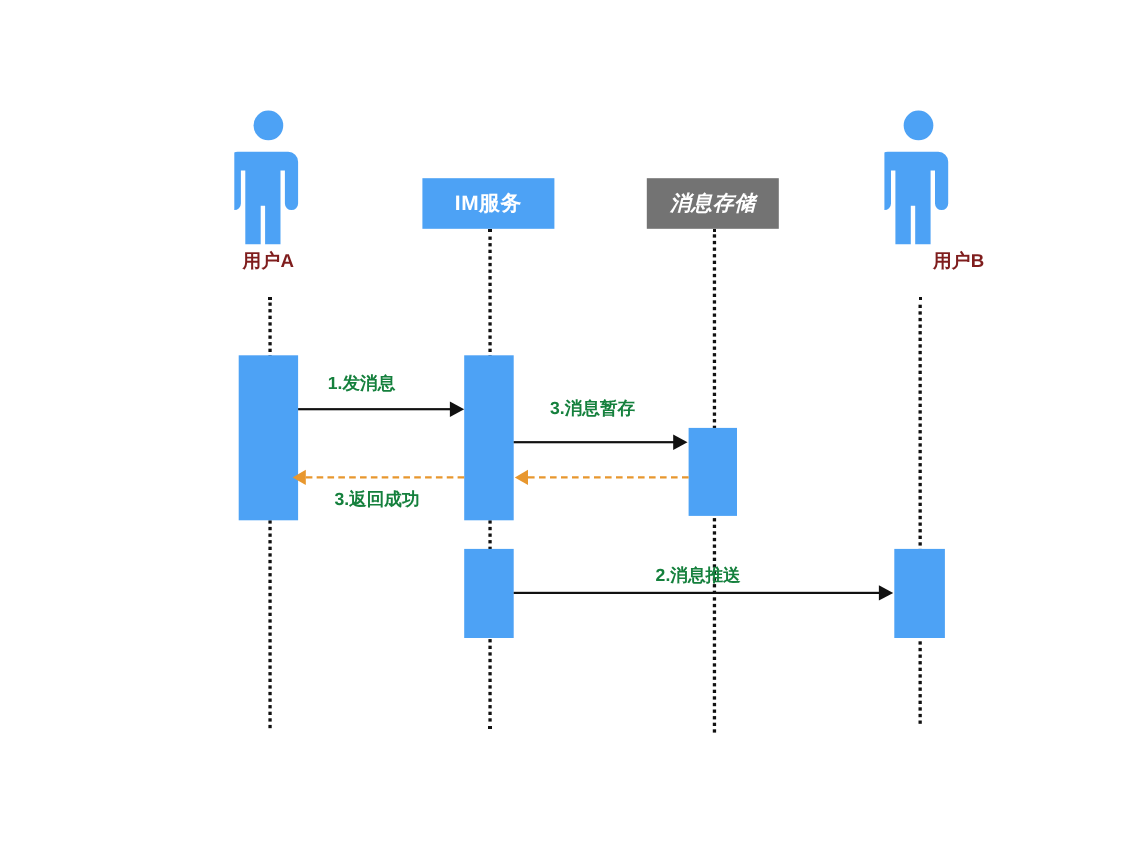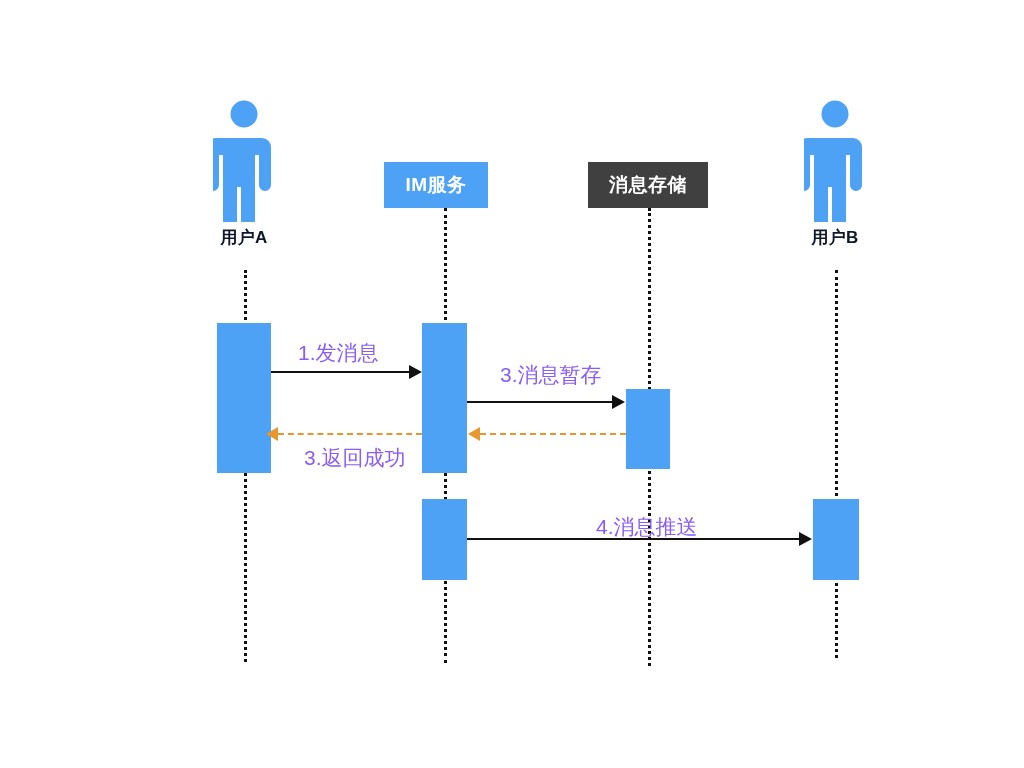--- a/index.html
+++ b/index.html
@@ -36,21 +36,21 @@
   }
   .actor-glyph {
     display: block;
     margin: 0 auto;
   }
   .actor-label {
     display: block;
     margin-top: 4px;
     font-size: 17px;
     font-weight: bold;
-    color: #0f172a;
+    color: #7f1d1d;
     letter-spacing: 0.2px;
     white-space: nowrap;
   }
   .service-box {
     position: absolute;
     display: flex;
     align-items: center;
     justify-content: center;
     color: #ffffff;
     font-size: 19px;
@@ -65,23 +65,23 @@
     border-left-width: 3px;
     border-left-style: dotted;
     border-left-color: #111111;
   }
   .activation {
     position: absolute;
   }
   
   .msg-label {
     position: absolute;
-    font-size: 21px;
-    font-weight: normal;
-    color: #8b5cf6;
+    font-size: 16px;
+    font-weight: bold;
+    color: #15803d;
     white-space: nowrap;
   }
   .msg-line {
     position: absolute;
     height: 0;
   }
   .msg-line.solid {
     border-top: 2.5px solid #111111;
   }
   .msg-line.dashed {
@@ -118,29 +118,29 @@
   <div class="layer">
 
     <div class="actor" style="left:184px; top:100px;">
       <svg class="actor-glyph" width="62" height="122" viewBox="0 0 62 122">
         <circle cx="31" cy="14" r="13.5" fill="#4da2f5"></circle>
         <path d="M13 38 h36 a9 9 0 0 1 9 9 v38 a6 6 0 0 1 -12 0 v-30 h-4 v72 a7 7 0 0 1 -14 0 v-40 h-4 v40 a7 7 0 0 1 -14 0 v-72 h-4 v30 a6 6 0 0 1 -12 0 v-38 a9 9 0 0 1 9 -9 z" fill="#4da2f5"></path>
       </svg>
       <span class="actor-label">用户A</span>
     </div>
 
-    <div class="service-box" style="left:384px; top:162px; width:104px; height:46px; background:#4da2f5;">
+    <div class="service-box" style="left:384px; top:162px; width:120px; height:46px; background:#4da2f5;">
         <span>IM服务</span>
     </div>
 
-    <div class="service-box" style="left:588px; top:162px; width:120px; height:46px; background:#404040;">
+    <div class="service-box" style="left:588px; top:162px; width:120px; height:46px; background:#737373;font-style:italic;">
         <span>消息存储</span>
     </div>
 
-    <div class="actor" style="left:775px; top:100px;">
+    <div class="actor" style="left:775px; top:100px;text-align:right;">
       <svg class="actor-glyph" width="62" height="122" viewBox="0 0 62 122">
         <circle cx="31" cy="14" r="13.5" fill="#4da2f5"></circle>
         <path d="M13 38 h36 a9 9 0 0 1 9 9 v38 a6 6 0 0 1 -12 0 v-30 h-4 v72 a7 7 0 0 1 -14 0 v-40 h-4 v40 a7 7 0 0 1 -14 0 v-72 h-4 v30 a6 6 0 0 1 -12 0 v-38 a9 9 0 0 1 9 -9 z" fill="#4da2f5"></path>
       </svg>
       <span class="actor-label">用户B</span>
     </div>
   </div>
 
   <div class="layer">
     <div class="activation" style="left:217px; top:323px; width:54px; height:150px; background:#4da2f5;"></div>
@@ -168,19 +168,19 @@
       <span class="msg-label" style="left:304px; top:444px;">3.返回成功</span>
 
       <div class="msg-line dashed" style="left:480px; top:433px; width:146px;"></div>
       <div class="arrowhead left-open" style="left:468px; top:427px;"></div>
 
       <div class="msg-line dashed" style="left:278px; top:433px; width:144px;"></div>
       <div class="arrowhead left-open" style="left:266px; top:427px;"></div>
     </div>
 
     <div>
-      <span class="msg-label" style="left:596px; top:513px;">4.消息推送</span>
+      <span class="msg-label" style="left:596px; top:513px;">2.消息推送</span>
       <div class="msg-line solid" style="left:467px; top:538px; width:334px;"></div>
       <div class="arrowhead right-solid" style="left:799px; top:532px;"></div>
     </div>
   </div>
 
 </div>
 
 </body></html>

